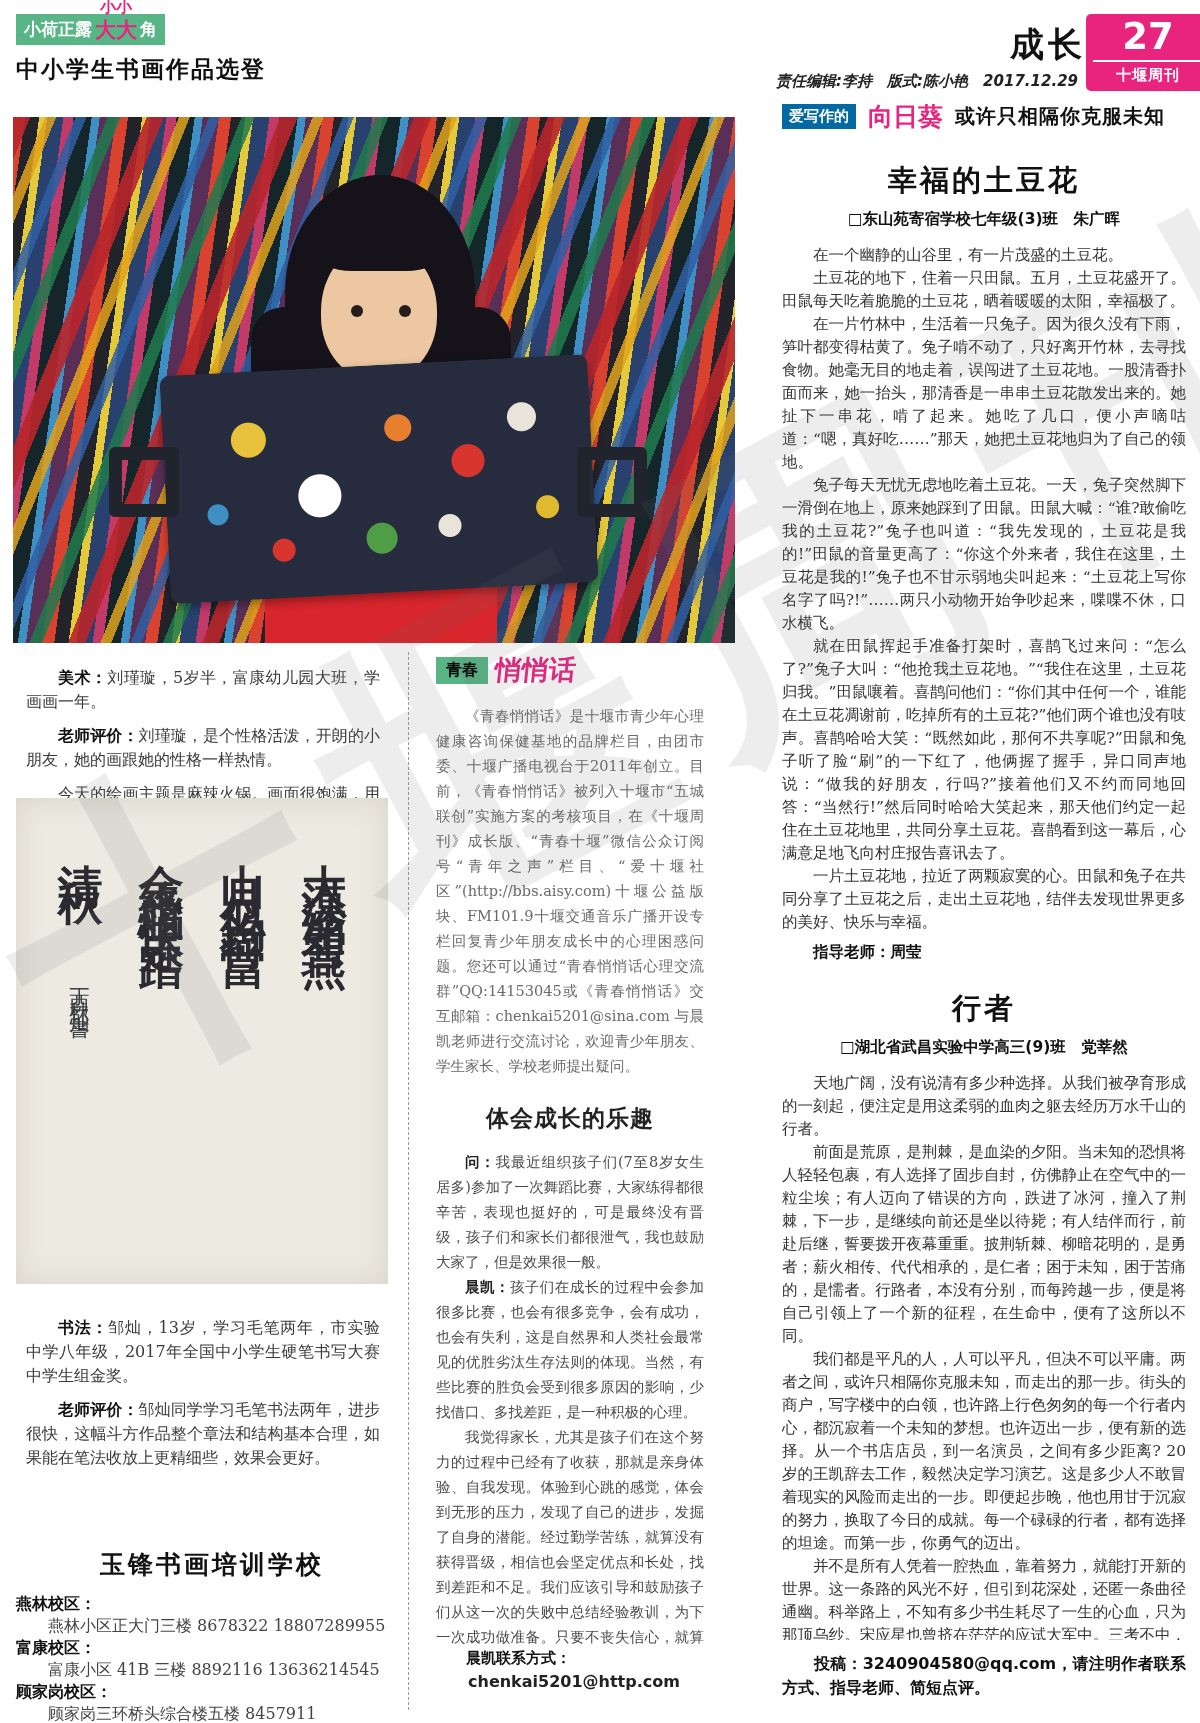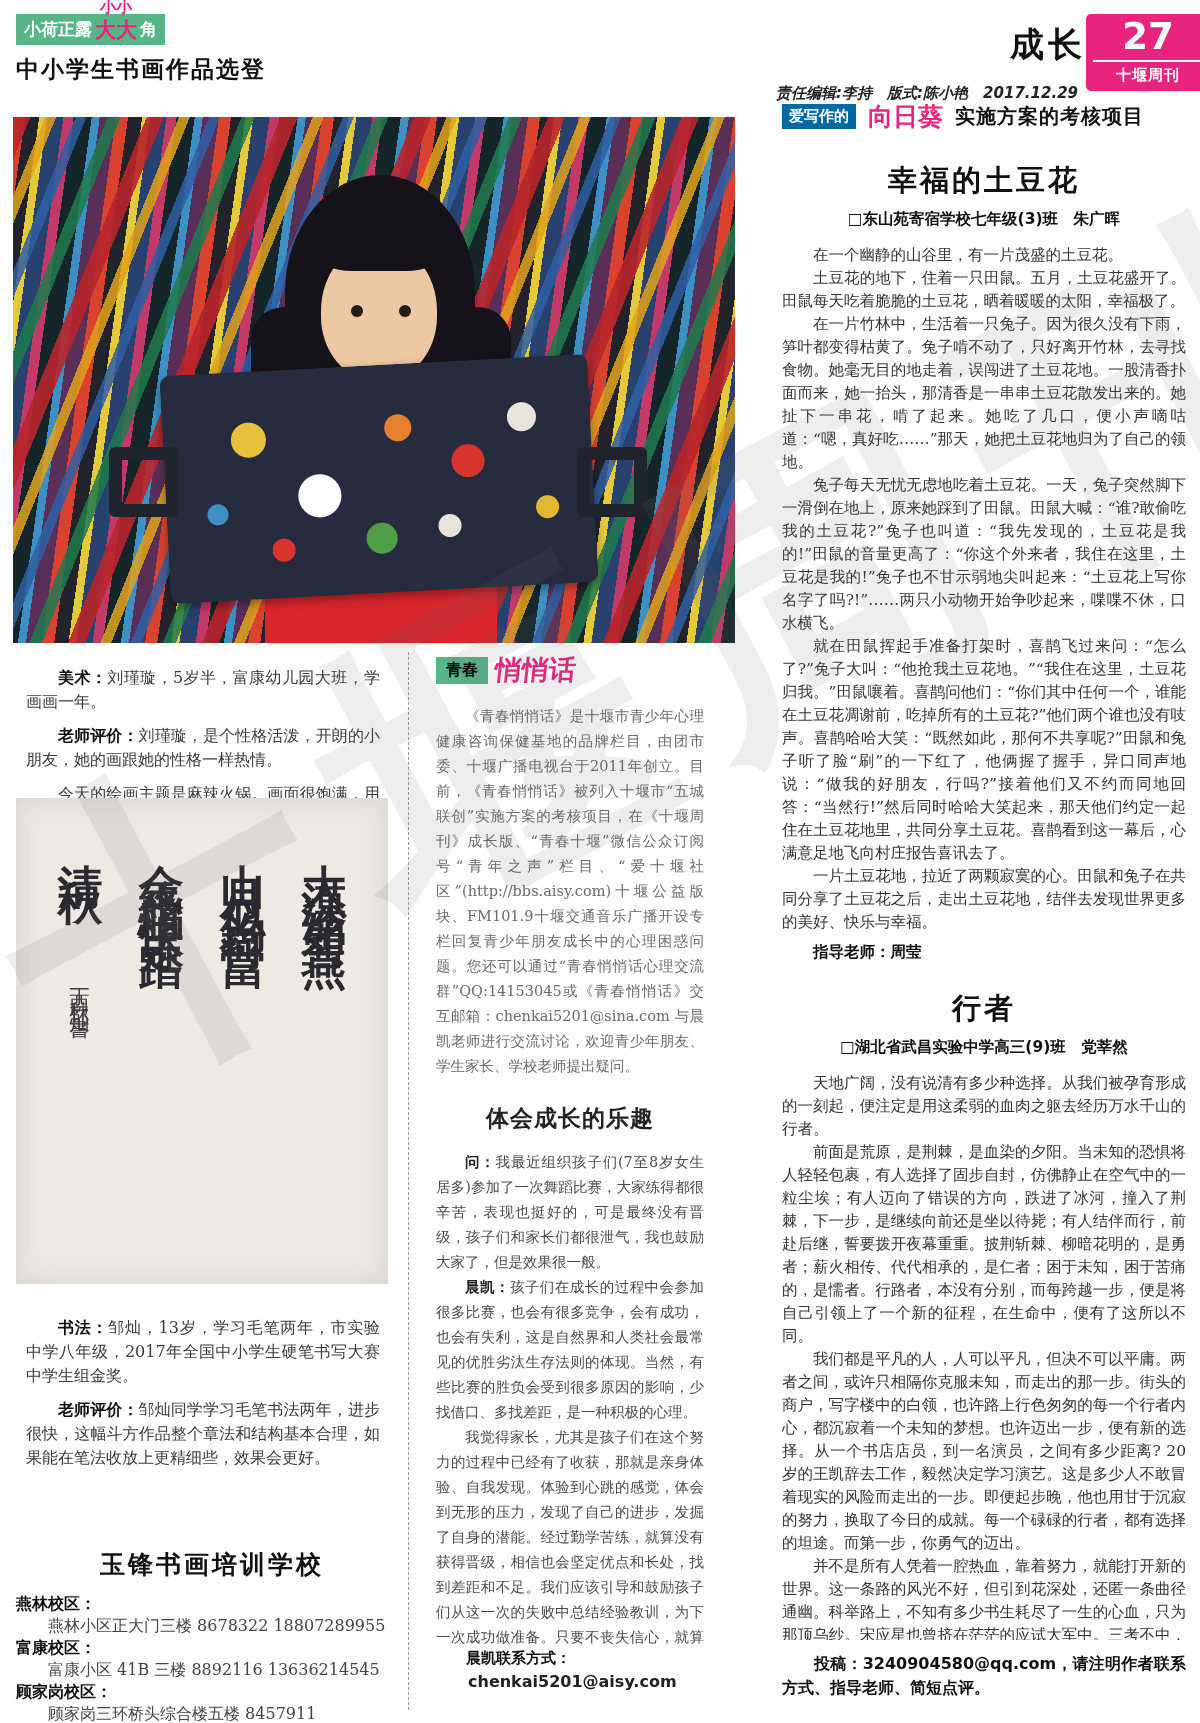--- a/index.html
+++ b/index.html
@@ -18,21 +18,21 @@
   .badge-mid{color:#e8247f;font-size:21px;margin:0 3px;line-height:18px;}
   .badge-top{position:absolute;top:-17px;left:84px;color:#e8247f;font-size:16px;}
   .corner h1{margin:9px 0 0;font-size:23px;letter-spacing:2px;color:#111;font-weight:bold;}
   .mast-section{position:absolute;top:22px;left:1010px;font-size:34px;font-weight:bold;
         letter-spacing:4px;color:#111;}
   .pagebox{position:absolute;left:1086px;top:14px;width:124px;height:77px;background:#e8247f;
         border-radius:5px;color:#fff;text-align:center;font-family:"DejaVu Sans",sans-serif;}
   .pagebox .num{font-size:37px;font-weight:bold;line-height:46px;}
   .pagebox .paper{border-top:2px solid #fff;margin:0 7px;font-size:15px;font-weight:bold;
         line-height:26px;letter-spacing:1px;}
-  .mast-editor{position:absolute;top:84px;left:0;width:1078px;text-align:right;
+  .mast-editor{position:absolute;top:72px;left:0;width:1078px;text-align:right;
         font-family:"DejaVu Sans",sans-serif;font-style:italic;font-weight:bold;font-size:15px;color:#222;}
   
   .photo{position:absolute;left:13px;top:117px;width:722px;height:526px;margin:0;overflow:hidden;
         background-color:#23242b;
         background-image:
           repeating-linear-gradient(112deg,rgba(184,37,43,.9) 0 16px,transparent 16px 30px,
             rgba(224,162,27,.85) 30px 40px,transparent 40px 58px,rgba(47,95,163,.85) 58px 68px,
             transparent 68px 88px,rgba(31,122,77,.85) 88px 100px,transparent 100px 124px),
           repeating-linear-gradient(98deg,#d8422f 0 12px,#23242b 12px 26px,#e4c93a 26px 34px,
             #28416e 34px 50px,#c23a68 50px 60px,#15262b 60px 78px,#3e8fc4 78px 86px,#5a2f57 86px 102px);}
@@ -198,28 +198,28 @@
     </div>
     <p class="mid-intro">《青春悄悄话》是十堰市青少年心理健康咨询保健基地的品牌栏目，由团市委、十堰广播电视台于2011年创立。目前，《青春悄悄话》被列入十堰市“五城联创”实施方案的考核项目，在《十堰周刊》成长版、“青春十堰”微信公众订阅号“青年之声”栏目、“爱十堰社区”(http://bbs.aisy.com)十堰公益版块、FM101.9十堰交通音乐广播开设专栏回复青少年朋友成长中的心理困惑问题。您还可以通过“青春悄悄话心理交流群”QQ:14153045或《青春悄悄话》交互邮箱：chenkai5201@sina.com 与晨凯老师进行交流讨论，欢迎青少年朋友、学生家长、学校老师提出疑问。</p>
     <h2 class="qa-title">体会成长的乐趣</h2>
     <p class="qa"><b>问：</b><span>我最近组织孩子们(7至8岁女生居多)参加了一次舞蹈比赛，大家练得都很辛苦，表现也挺好的，可是最终没有晋级，孩子们和家长们都很泄气，我也鼓励大家了，但是效果很一般。</span></p>
     <p class="qa"><b>晨凯：</b><span>孩子们在成长的过程中会参加很多比赛，也会有很多竞争，会有成功，也会有失利，这是自然界和人类社会最常见的优胜劣汰生存法则的体现。当然，有些比赛的胜负会受到很多原因的影响，少找借口、多找差距，是一种积极的心理。</span></p>
     <p class="qa">我觉得家长，尤其是孩子们在这个努力的过程中已经有了收获，那就是亲身体验、自我发现。体验到心跳的感觉，体会到无形的压力，发现了自己的进步，发掘了自身的潜能。经过勤学苦练，就算没有获得晋级，相信也会坚定优点和长处，找到差距和不足。我们应该引导和鼓励孩子们从这一次的失败中总结经验教训，为下一次成功做准备。只要不丧失信心，就算面对一次又一次的失败，大家都会有斗志争取下一次的成功，这对于孩子们将来是有很多益处的。</p>
 
   </section>
   <div class="mid-contact">
     <div class="contact-label">晨凯联系方式：</div>
-    <div class="contact-email">chenkai5201@aisy.com</div>
+    <div class="contact-email">chenkai5201@http.com</div>
   </div>
 
   <section class="right-col">
     <div class="rc-header">
       <span class="rc-green">爱写作的</span>
       <span class="rc-pink">向日葵</span>
-      <span class="rc-title">实施方案的考核项目</span>
+      <span class="rc-title">或许只相隔你克服未知</span>
     </div>
 
     <h2 class="art-title">幸福的土豆花</h2>
     <p class="byline">□东山苑寄宿学校七年级(3)班　朱广晖</p>
     <p class="body-p">在一个幽静的山谷里，有一片茂盛的土豆花。</p>
     <p class="body-p">土豆花的地下，住着一只田鼠。五月，土豆花盛开了。田鼠每天吃着脆脆的土豆花，晒着暖暖的太阳，幸福极了。</p>
     <p class="body-p">在一片竹林中，生活着一只兔子。因为很久没有下雨，笋叶都变得枯黄了。兔子啃不动了，只好离开竹林，去寻找食物。她毫无目的地走着，误闯进了土豆花地。一股清香扑面而来，她一抬头，那清香是一串串土豆花散发出来的。她扯下一串花，啃了起来。她吃了几口，便小声嘀咕道：“嗯，真好吃……”那天，她把土豆花地归为了自己的领地。</p>
     <p class="body-p">兔子每天无忧无虑地吃着土豆花。一天，兔子突然脚下一滑倒在地上，原来她踩到了田鼠。田鼠大喊：“谁?敢偷吃我的土豆花?”兔子也叫道：“我先发现的，土豆花是我的!”田鼠的音量更高了：“你这个外来者，我住在这里，土豆花是我的!”兔子也不甘示弱地尖叫起来：“土豆花上写你名字了吗?!”……两只小动物开始争吵起来，喋喋不休，口水横飞。</p>
     <p class="body-p">就在田鼠挥起手准备打架时，喜鹊飞过来问：“怎么了?”兔子大叫：“他抢我土豆花地。”“我住在这里，土豆花归我。”田鼠嚷着。喜鹊问他们：“你们其中任何一个，谁能在土豆花凋谢前，吃掉所有的土豆花?”他们两个谁也没有吱声。喜鹊哈哈大笑：“既然如此，那何不共享呢?”田鼠和兔子听了脸“刷”的一下红了，他俩握了握手，异口同声地说：“做我的好朋友，行吗?”接着他们又不约而同地回答：“当然行!”然后同时哈哈大笑起来，那天他们约定一起住在土豆花地里，共同分享土豆花。喜鹊看到这一幕后，心满意足地飞向村庄报告喜讯去了。</p>
     <p class="body-p">一片土豆花地，拉近了两颗寂寞的心。田鼠和兔子在共同分享了土豆花之后，走出土豆花地，结伴去发现世界更多的美好、快乐与幸福。</p>

